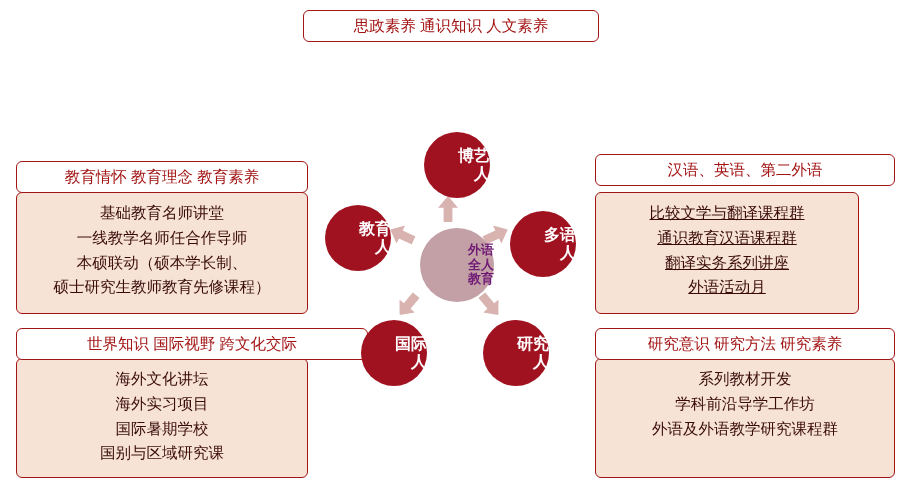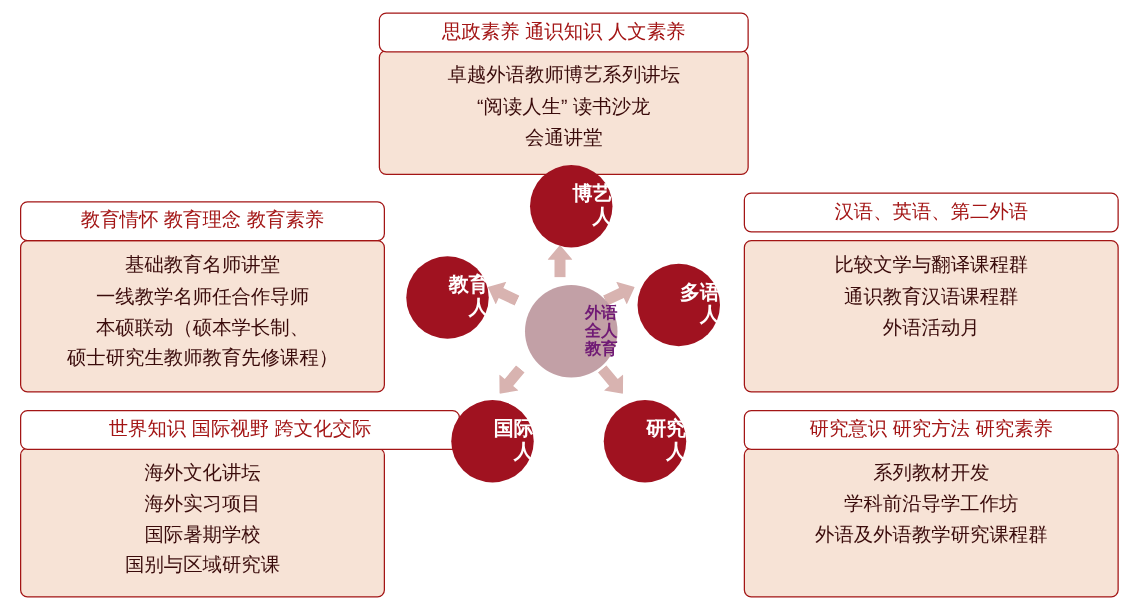--- a/index.html
+++ b/index.html
@@ -88,46 +88,42 @@
     height: 26px;
     background: #d8b3b0;
     clip-path: polygon(50% 0%, 100% 45%, 72% 45%, 72% 100%, 28% 100%, 28% 45%, 0% 45%);
   }
 </style>
 </head>
 <body>
 
 <div id="stage">
 
-  <div class="panel" style="left:303px; top:40px; width:296px; height:100px;">
-    <div class="line">卓越外语教师博艺系列讲坛</div>
-    <div class="line">“阅读人生” 读书沙龙</div>
-    <div class="line">会通讲堂</div>
-  </div>
   <div class="chip" style="left:303px; top:10px; width:296px;">思政素养  通识知识  人文素养</div>
 
   <div class="panel" style="left:16px; top:192px; width:292px; height:122px;">
     <div class="line">基础教育名师讲堂</div>
     <div class="line">一线教学名师任合作导师</div>
     <div class="line">本硕联动（硕本学长制、</div>
     <div class="line">硕士研究生教师教育先修课程）</div>
   </div>
   <div class="chip" style="left:16px; top:161px; width:292px;">教育情怀  教育理念  教育素养</div>
 
   <div class="panel" style="left:16px; top:358px; width:292px; height:120px;">
     <div class="line">海外文化讲坛</div>
     <div class="line">海外实习项目</div>
     <div class="line">国际暑期学校</div>
     <div class="line">国别与区域研究课</div>
   </div>
   <div class="chip" style="left:16px; top:328px; width:352px;">世界知识  国际视野  跨文化交际</div>
 
-  <div class="panel" style="left:595px; top:192px; width:300px; height:122px;">
+  <div class="panel" style="left:595px; top:192px; width:264px; height:122px;text-decoration:underline;">
     <div class="line">比较文学与翻译课程群</div>
     <div class="line">通识教育汉语课程群</div>
+    <div class="line">翻译实务系列讲座</div>
     <div class="line">外语活动月</div>
   </div>
   <div class="chip" style="left:595px; top:154px; width:300px;">汉语、英语、第二外语</div>
 
   <div class="panel" style="left:595px; top:358px; width:300px; height:120px;">
     <div class="line">系列教材开发</div>
     <div class="line">学科前沿导学工作坊</div>
     <div class="line">外语及外语教学研究课程群</div>
   </div>
   <div class="chip" style="left:595px; top:328px; width:300px;">研究意识  研究方法  研究素养</div>

